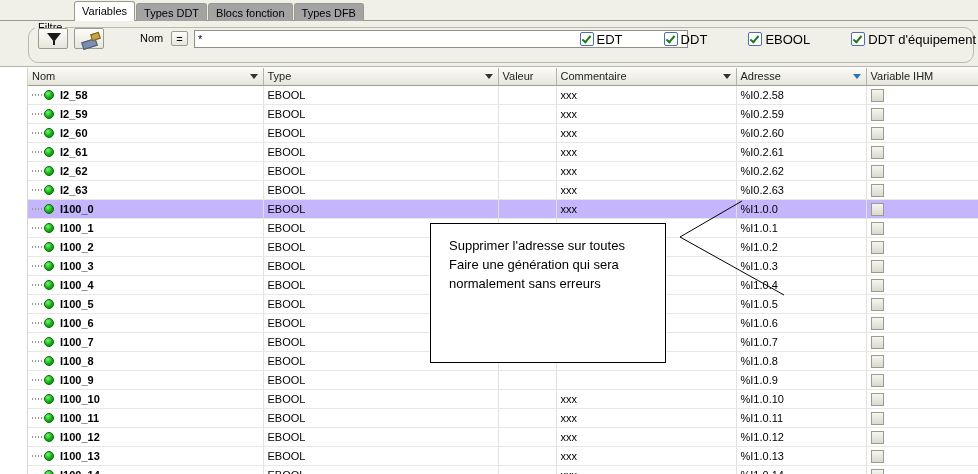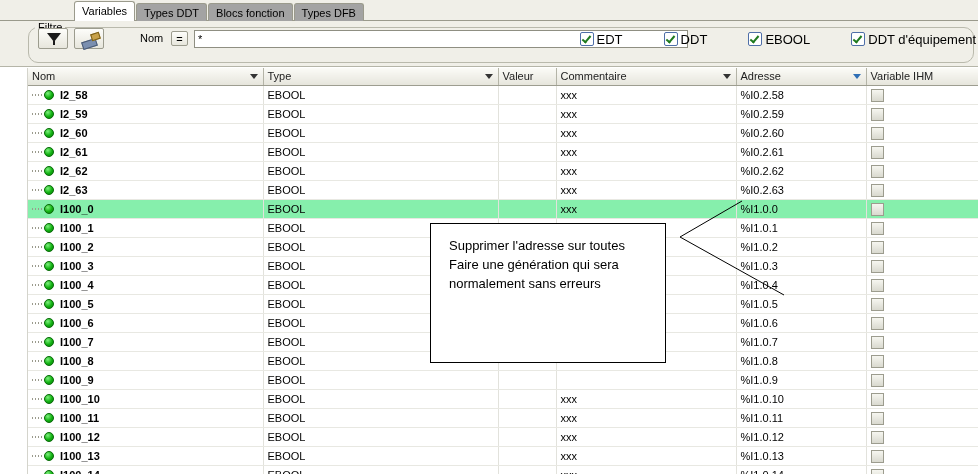--- a/index.html
+++ b/index.html
@@ -246,21 +246,21 @@
     height: 19px;
     border-right: 1px solid #e2e2dc;
     border-bottom: 1px solid #e8e8e2;
     padding: 0 4px;
     box-sizing: border-box;
     white-space: nowrap;
     overflow: hidden;
     cursor: default;
   }
   tr.selected td {
-    background: #86efac;
+    background: #c4b5fd;
   }
   .namecell {
     position: relative;
     padding-left: 32px !important;
     font-weight: bold;
   }
   .dots {
     position: absolute;
     left: 4px;
     top: 8px;

